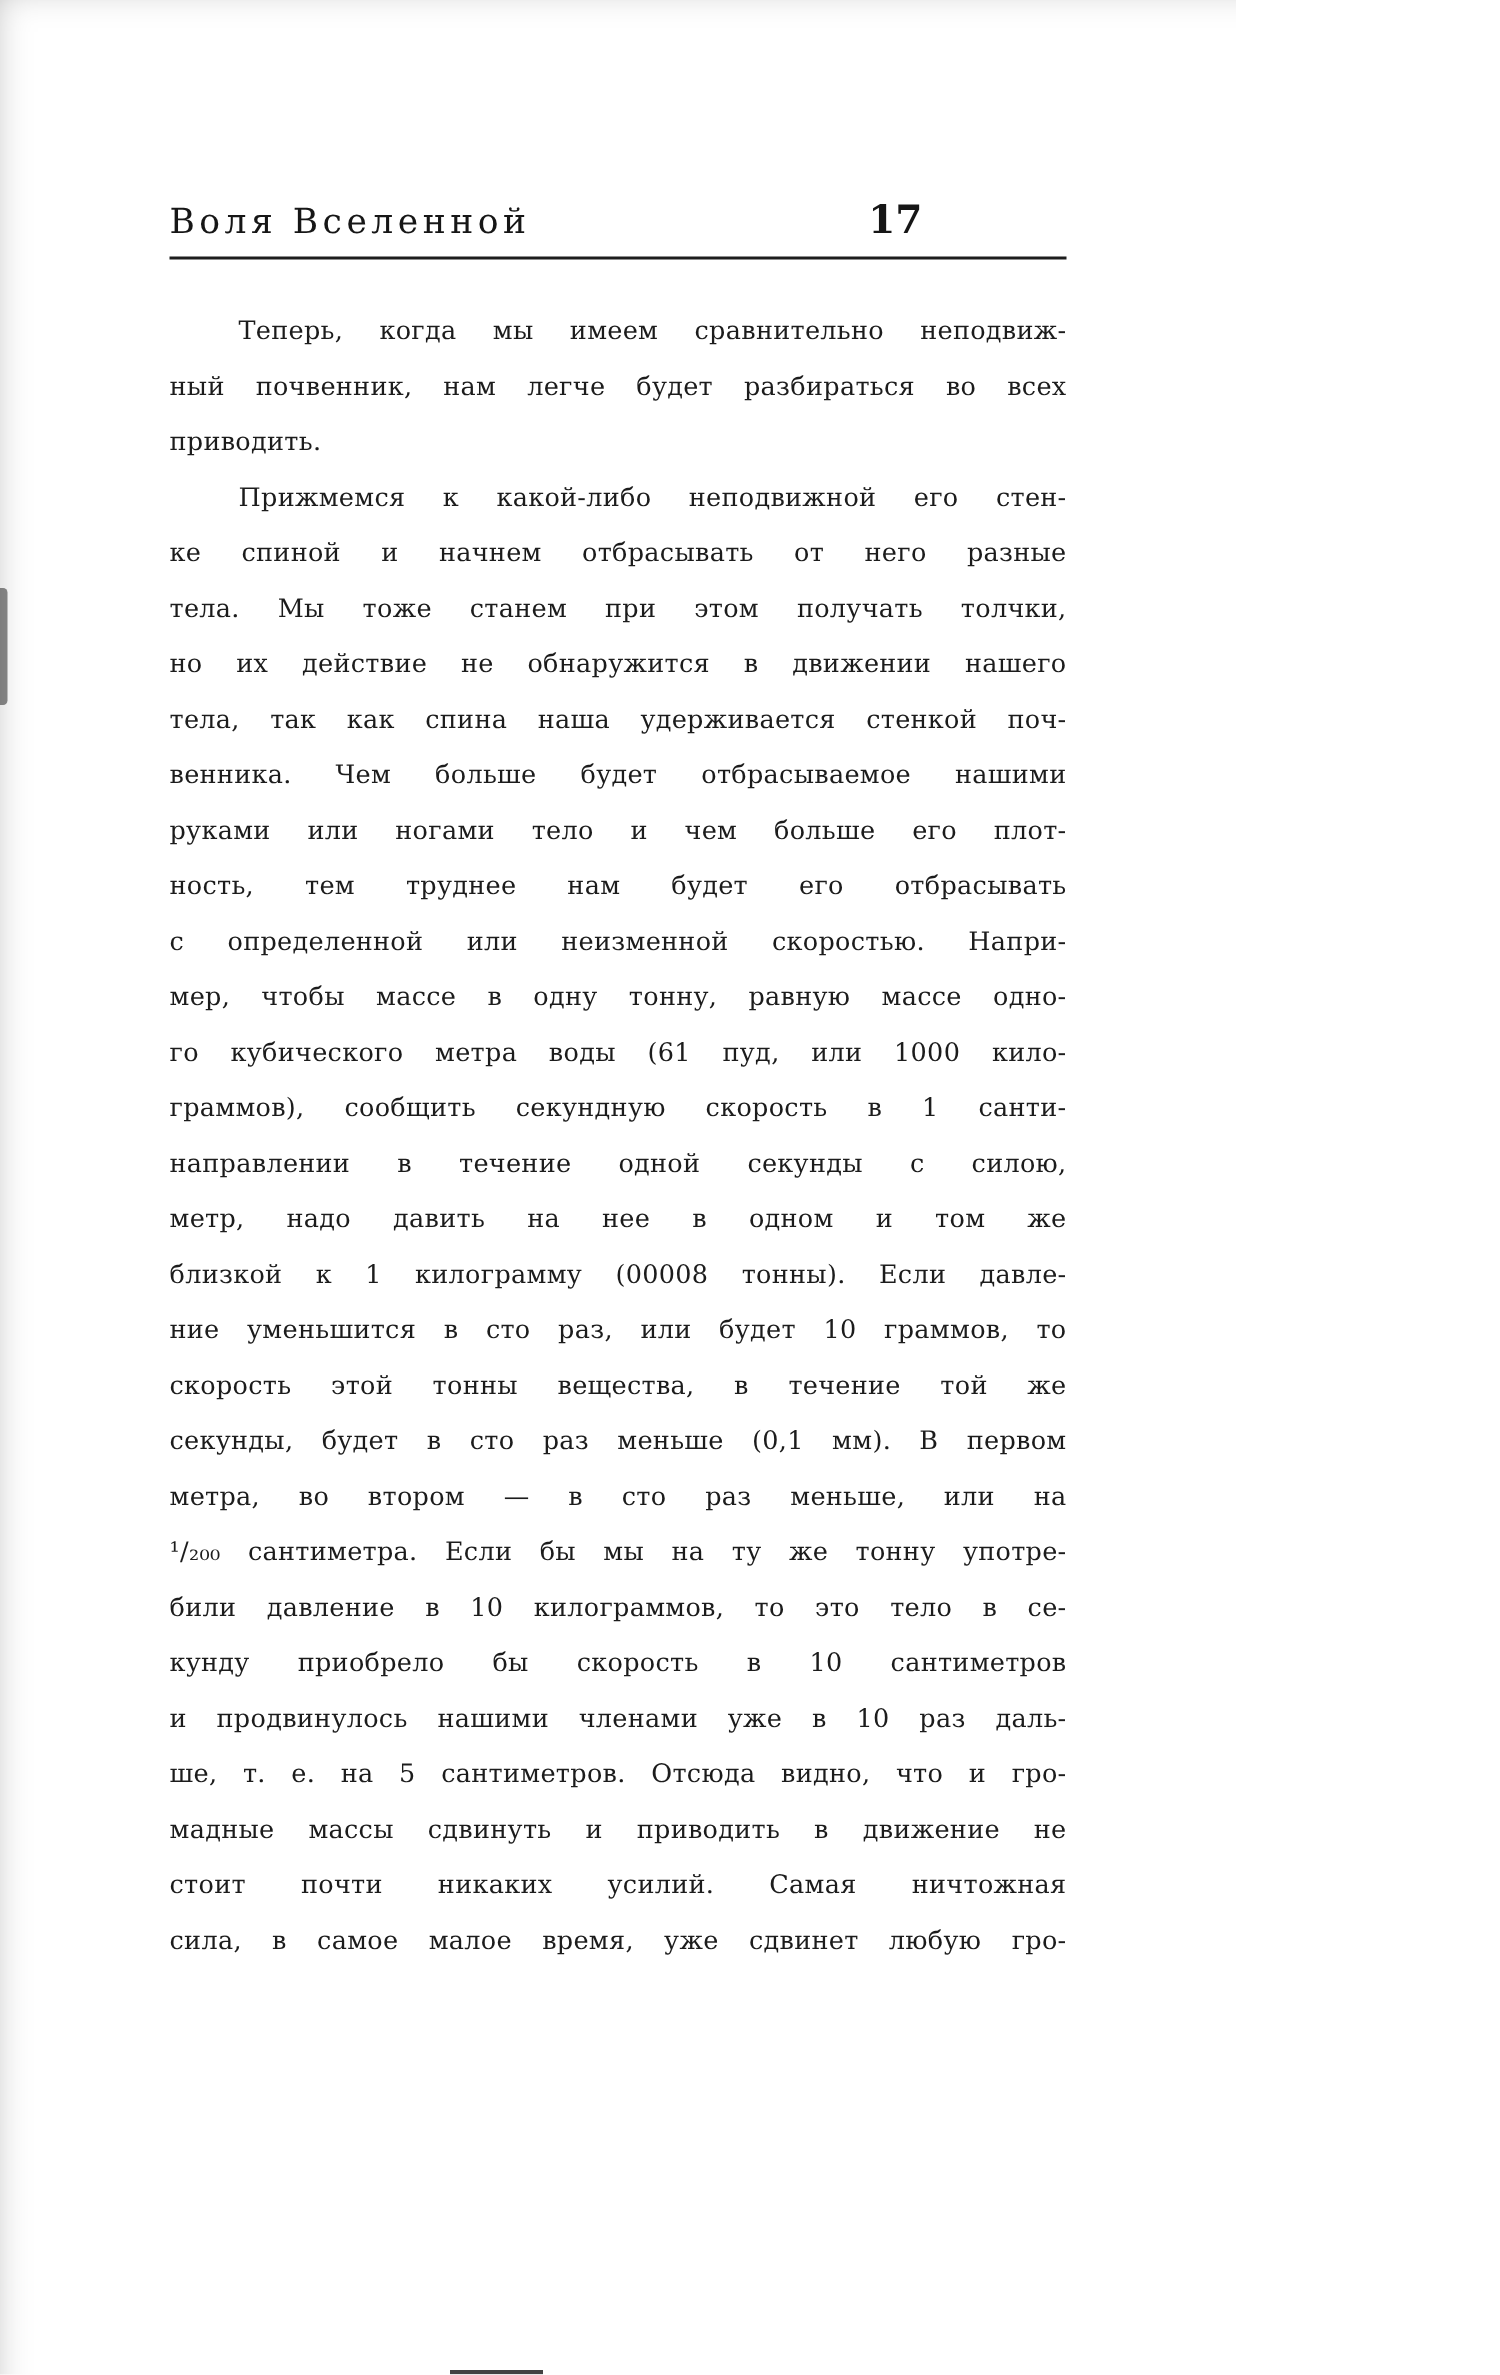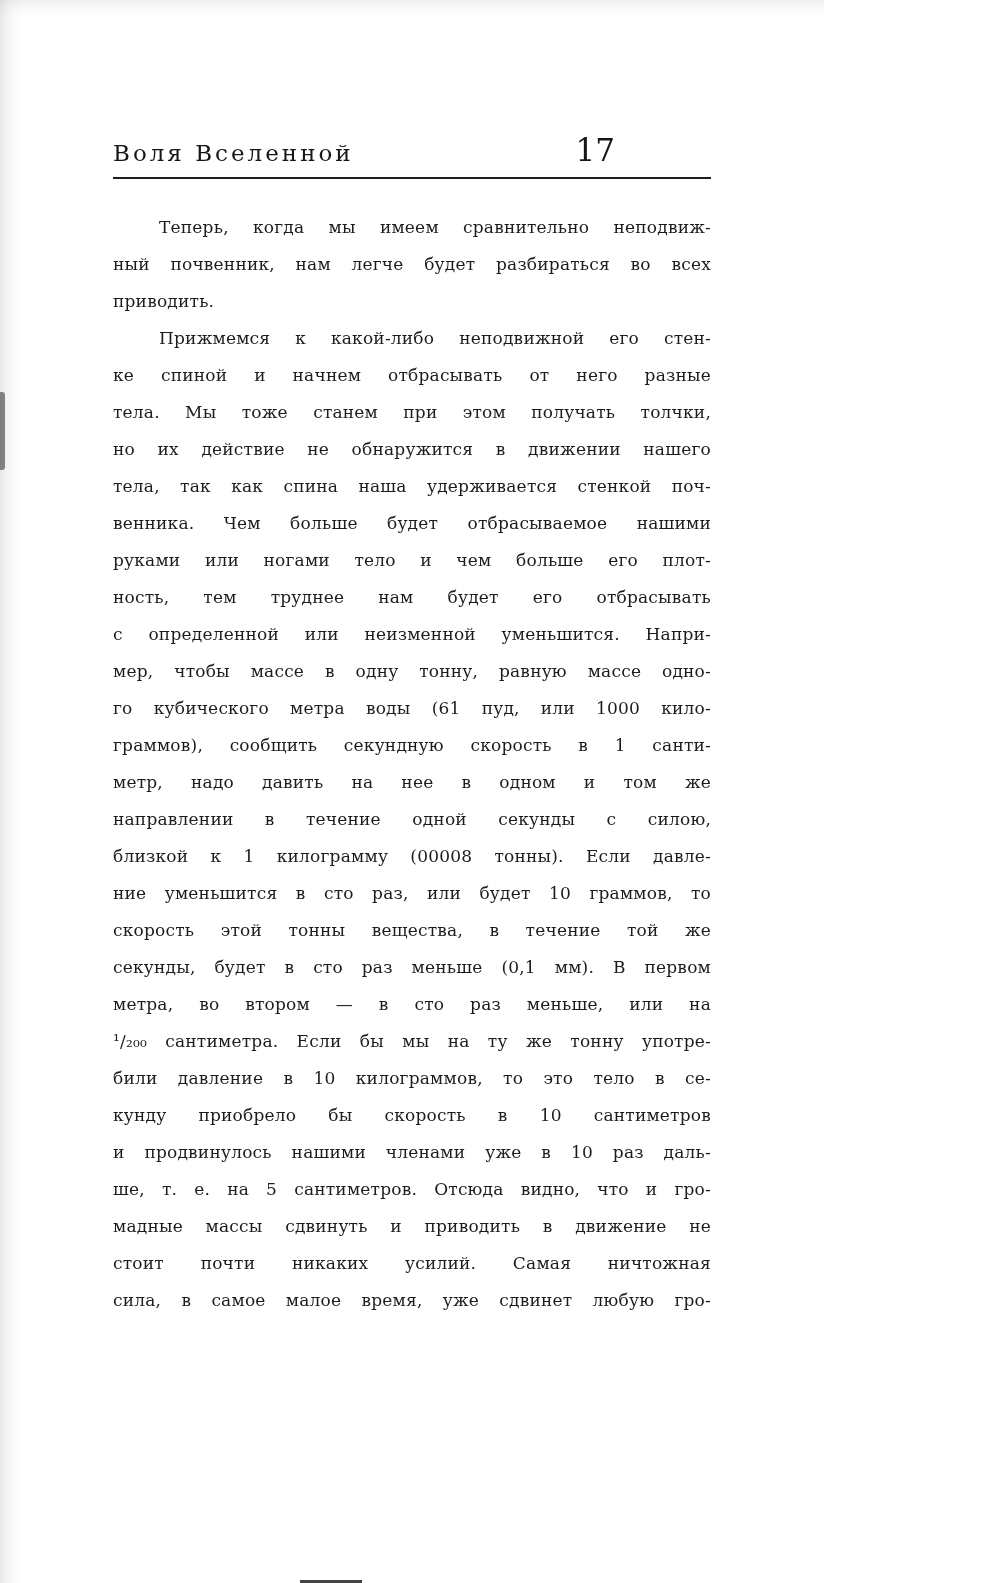--- a/index.html
+++ b/index.html
@@ -31,22 +31,22 @@
     align-items: baseline;
   }
 
   .header-title {
     font-size: 23px;
     letter-spacing: 3px;
     color: #161616;
   }
 
   .page-number {
-    font-size: 31px;
-    font-weight: normal;
+    font-size: 26px;
+    font-weight: bold;
     color: #161616;
     padding-right: 96px;
   }
 
   .header-rule {
     border: none;
     border-top: 2px solid #1d1d1d;
     margin-top: 9px;
     width: 100%;
   }
@@ -111,26 +111,26 @@
       </div>
       <div class="paragraph">
         <div class="line first">Прижмемся к какой-либо неподвижной его стен-</div>
         <div class="line">ке спиной и начнем отбрасывать от него разные</div>
         <div class="line">тела. Мы тоже станем при этом получать толчки,</div>
         <div class="line">но их действие не обнаружится в движении нашего</div>
         <div class="line">тела, так как спина наша удерживается стенкой поч-</div>
         <div class="line">венника. Чем больше будет отбрасываемое нашими</div>
         <div class="line">руками или ногами тело и чем больше его плот-</div>
         <div class="line">ность, тем труднее нам будет его отбрасывать</div>
-        <div class="line">с определенной или неизменной уменьшится. Напри-</div>
+        <div class="line">с определенной или неизменной скоростью. Напри-</div>
         <div class="line">мер, чтобы массе в одну тонну, равную массе одно-</div>
         <div class="line">го кубического метра воды (61 пуд, или 1000 кило-</div>
         <div class="line">граммов), сообщить секундную скорость в 1 санти-</div>
+        <div class="line">направлении в течение одной секунды с силою,</div>
         <div class="line">метр, надо давить на нее в одном и том же</div>
-        <div class="line">направлении в течение одной секунды с силою,</div>
         <div class="line">близкой к 1 килограмму (00008 тонны). Если давле-</div>
         <div class="line">ние уменьшится в сто раз, или будет 10 граммов, то</div>
         <div class="line">скорость этой тонны вещества, в течение той же</div>
         <div class="line">секунды, будет в сто раз меньше (0,1 мм). В первом</div>
         <div class="line">метра, во втором — в сто раз меньше, или на</div>
         <div class="line">¹/₂₀₀ сантиметра. Если бы мы на ту же тонну употре-</div>
         <div class="line">били давление в 10 килограммов, то это тело в се-</div>
         <div class="line">кунду приобрело бы скорость в 10 сантиметров</div>
         <div class="line">и продвинулось нашими членами уже в 10 раз даль-</div>
         <div class="line">ше, т. е. на 5 сантиметров. Отсюда видно, что и гро-</div>

